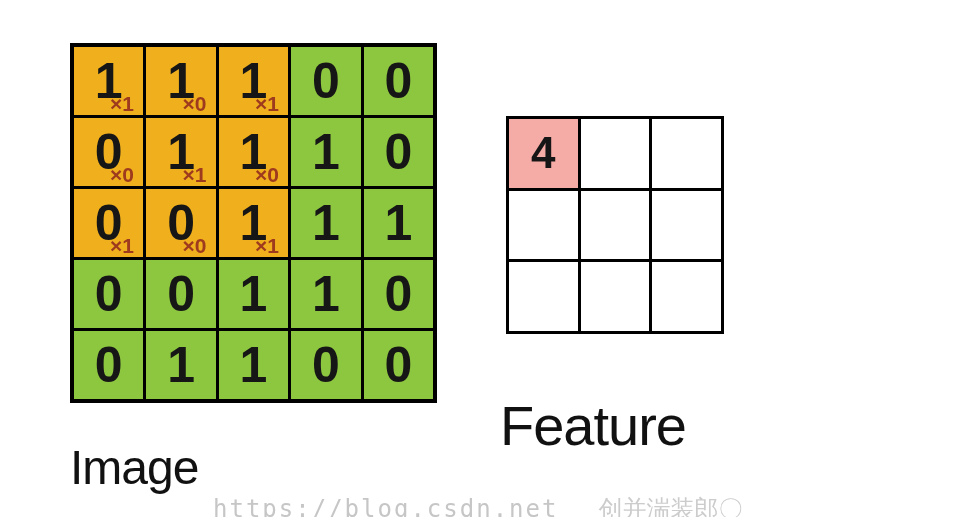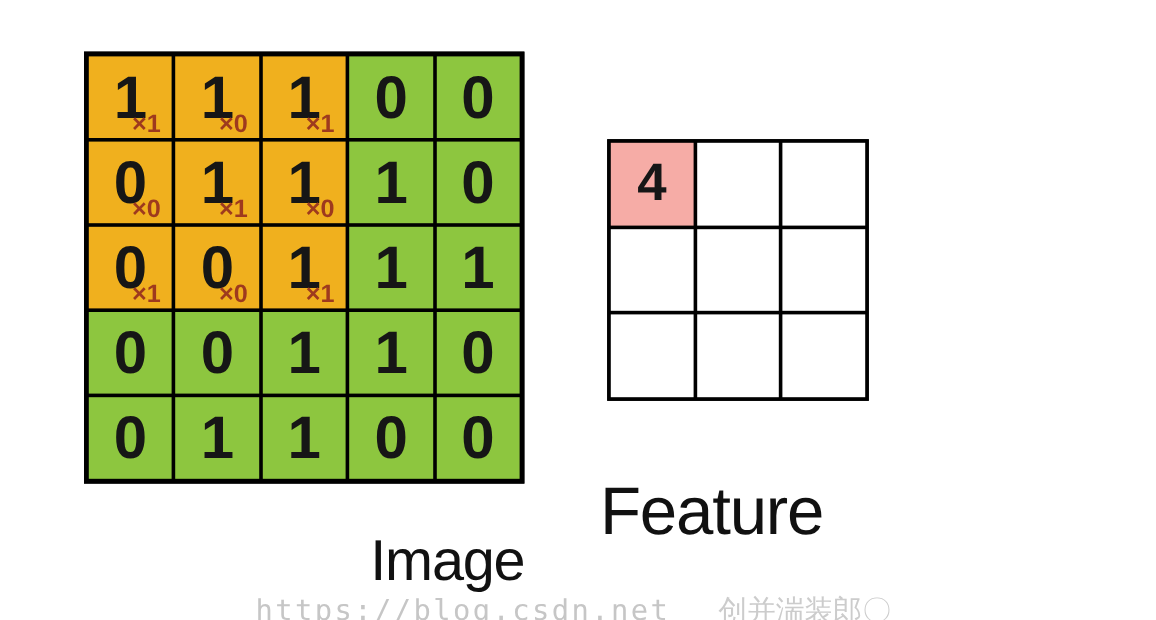--- a/index.html
+++ b/index.html
@@ -62,21 +62,21 @@
     font-size: 21px;
     font-weight: 700;
     line-height: 1;
     white-space: nowrap;
   }
   .image-label {
     position: absolute;
     left: 70px;
     top: 440px;
     width: 367px;
-    text-align: right;
+    text-align: left;
     font-size: 48px;
     line-height: 56px;
     letter-spacing: -1px;
     color: #111111;
     z-index: 2;
   }
   .conv-label {
     position: absolute;
     left: 500px;
     top: 392px;

